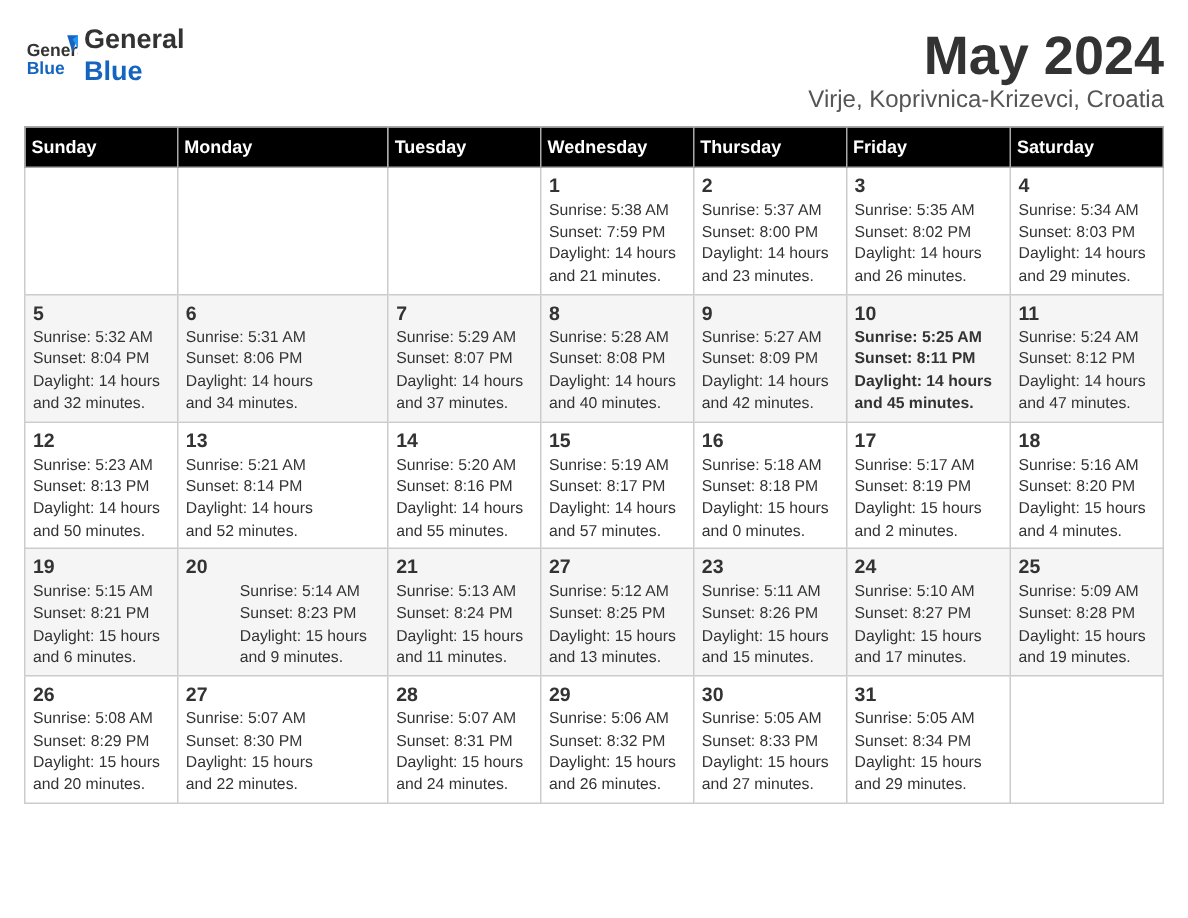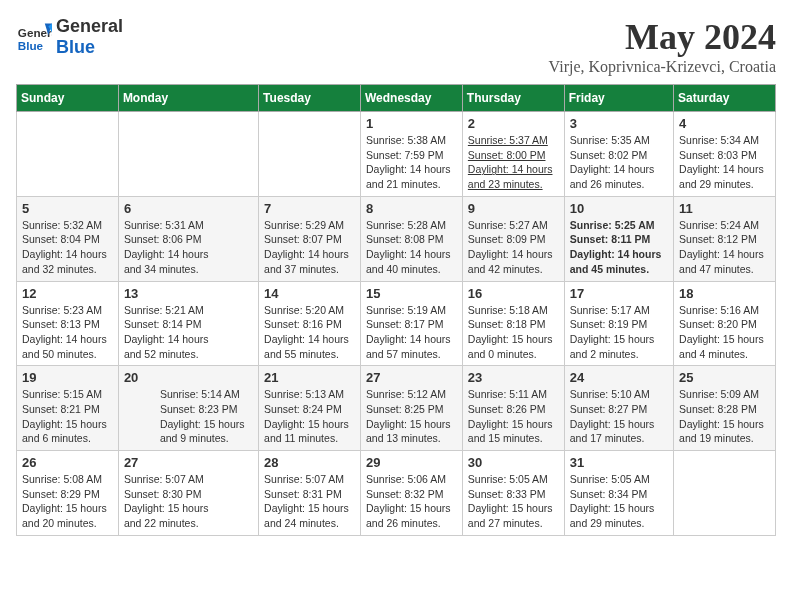--- a/index.html
+++ b/index.html
@@ -22,39 +22,38 @@
     }
     .logo-general { color: #333; }
     .logo-blue { color: #1565c0; }
     .logo-icon {
       width: 36px;
       height: 36px;
       margin-right: 4px;
     }
     .title-area {
       text-align: right;
-      font-family: Liberation Serif, serif;
     }
     .month-title {
       font-size: 36px;
       font-weight: bold;
       color: #333;
     }
     .location-title {
       font-size: 16px;
       color: #555;
       margin-left: 28px;
     }
     .calendar-table {
       width: 100%;
       border-collapse: collapse;
       font-size: 11px;
     }
     .calendar-table th {
-      background-color: #15803d;
+      background-color: #000000;
       color: #fff;
       padding: 6px 4px;
       text-align: left;
       font-size: 12px;
       font-weight: bold;
       border: 1px solid #aaa;
     }
     .calendar-table td {
       border: 1px solid #ccc;
       padding: 4px 5px;
@@ -125,21 +124,21 @@
         <td class="empty-cell"></td>
         <td>
           <div class="day-number">1</div>
           <div class="day-info" style="white-space: pre-line;">Sunrise: 5:38 AM
 Sunset: 7:59 PM
 Daylight: 14 hours
 and 21 minutes.</div>
         </td>
         <td>
           <div class="day-number">2</div>
-          <div class="day-info" style="white-space: pre-line; text-decoration: underline;">Sunrise: 5:37 AM
+          <div class="day-info" style="white-space: pre-line;">Sunrise: 5:37 AM
 Sunset: 8:00 PM
 Daylight: 14 hours
 and 23 minutes.</div>
         </td>
         <td>
           <div class="day-number">3</div>
           <div class="day-info" style="white-space: pre-line;">Sunrise: 5:35 AM
 Sunset: 8:02 PM
 Daylight: 14 hours
 and 26 minutes.</div>

